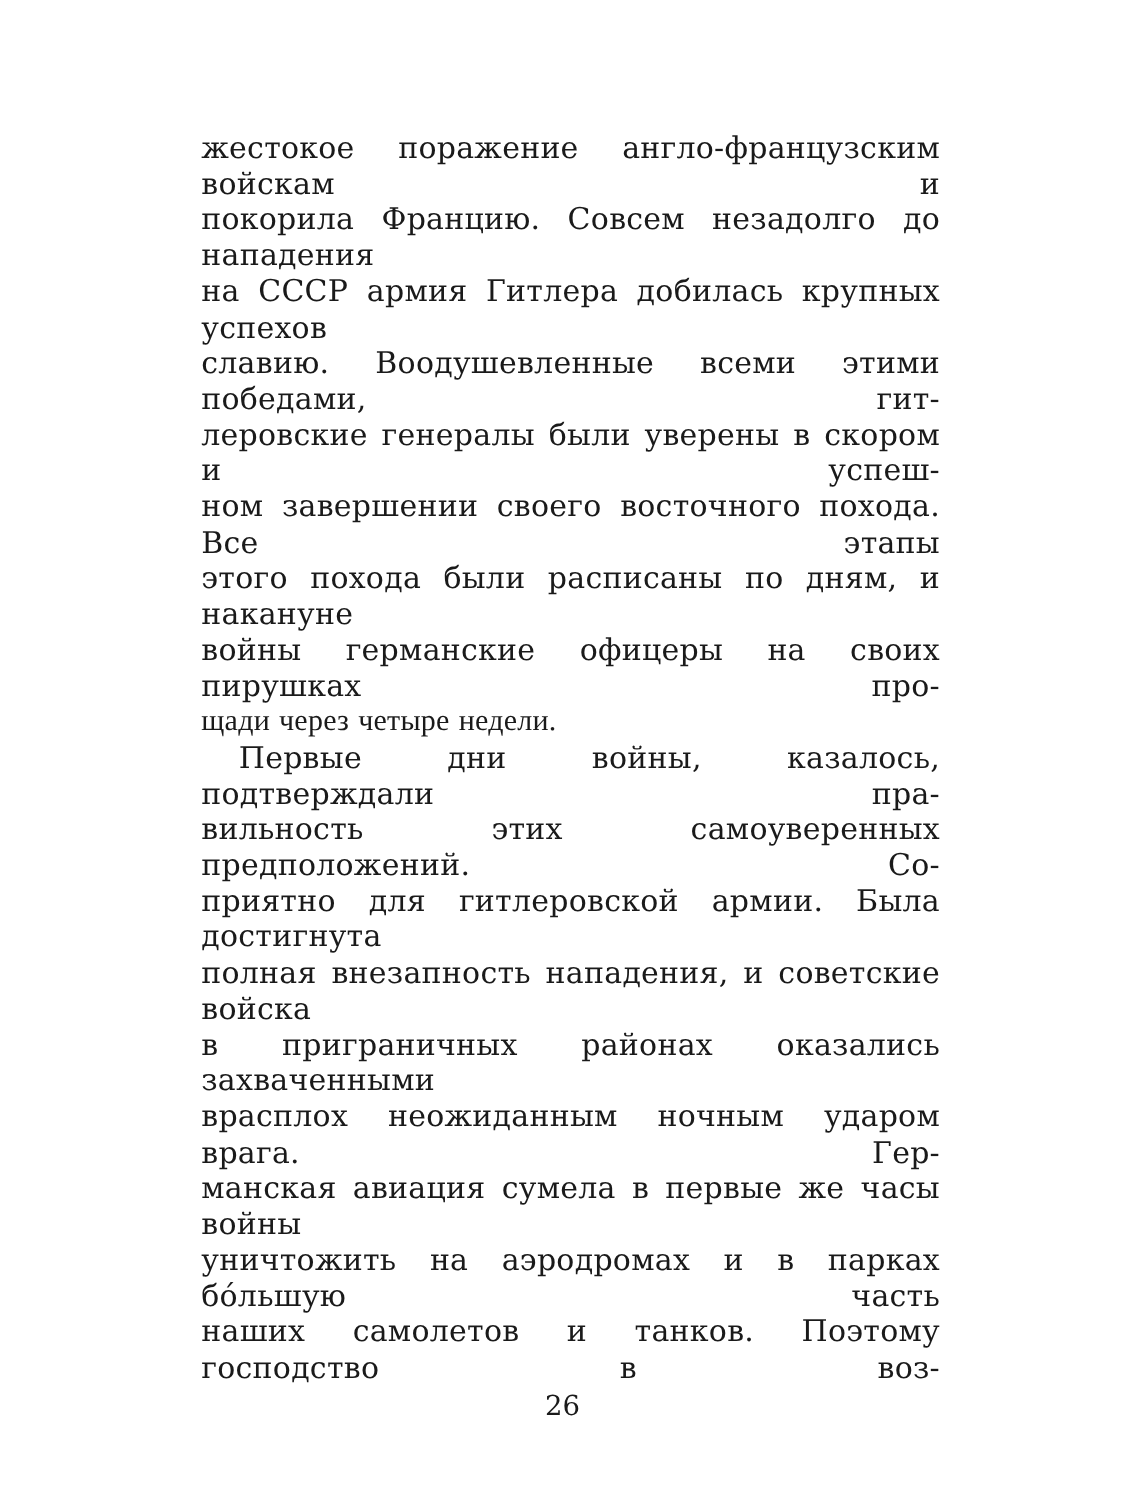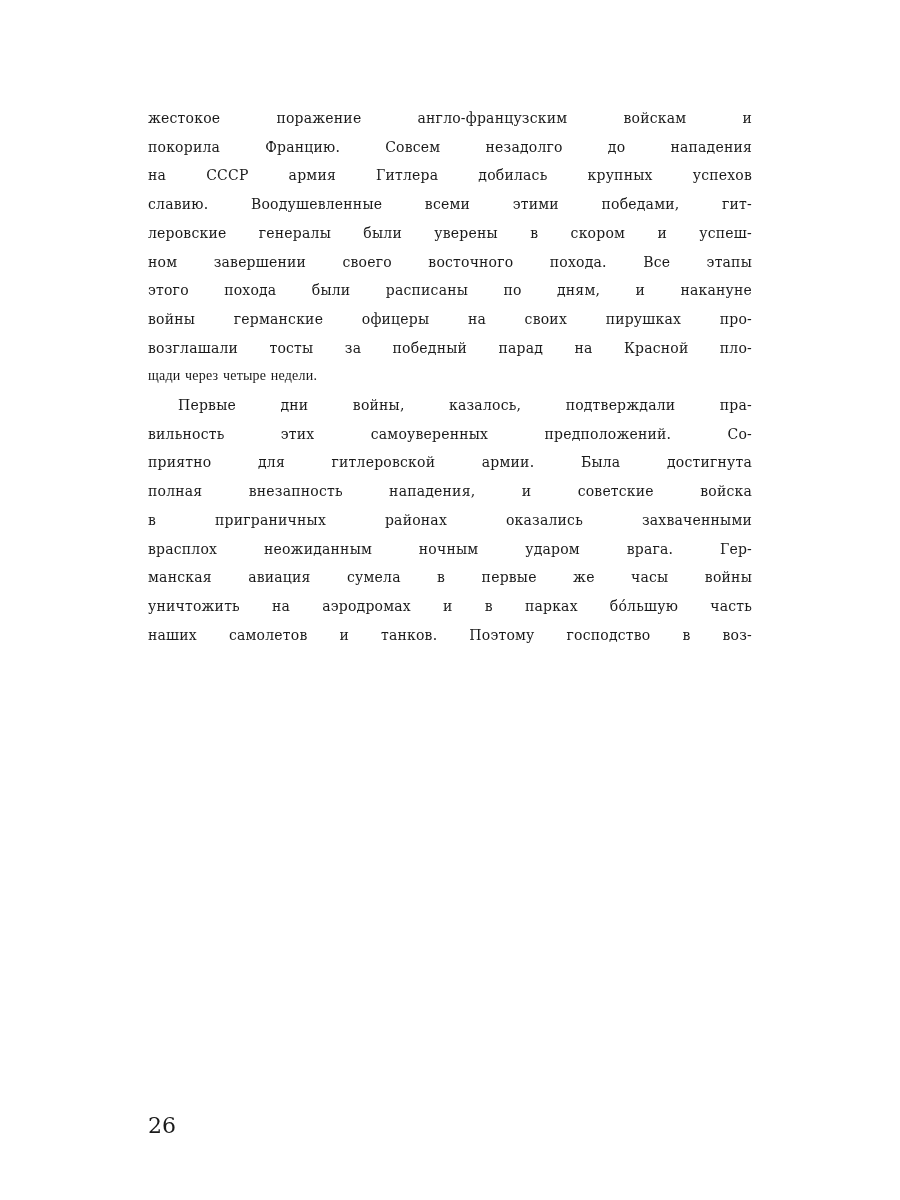--- a/index.html
+++ b/index.html
@@ -24,58 +24,59 @@
     position: absolute;
     left: 148px;
     top: 104px;
     width: 604px;
   }
   .para {
     margin: 0;
     padding: 0;
   }
   .line {
-    font-size: 14px;
+    font-size: 24px;
     line-height: 28.7px;
     text-align: justify;
     text-align-last: justify;
     letter-spacing: 0.2px;
     word-spacing: 1px;
+    margin-left: 13px;
   }
   .line.flush {
     text-align-last: left;
     font-family: Liberation Serif, serif;
   }
   .line.indent {
     text-indent: 30px;
   }
   .page-number {
     position: absolute;
     top: 1112px;
     left: 148px;
     width: 604px;
+    text-align: center;
     font-size: 22px;
     line-height: 28px;
   }
 </style>
 </head>
 <body>
 
 <div class="page">
   <div class="text-block">
       <div class="para">
         <div class="line">жестокое поражение англо-французским войскам и</div>
         <div class="line">покорила Францию. Совсем незадолго до нападения</div>
         <div class="line">на СССР армия Гитлера добилась крупных успехов</div>
         <div class="line">славию. Воодушевленные всеми этими победами, гит-</div>
         <div class="line">леровские генералы были уверены в скором и успеш-</div>
         <div class="line">ном завершении своего восточного похода. Все этапы</div>
         <div class="line">этого похода были расписаны по дням, и накануне</div>
         <div class="line">войны германские офицеры на своих пирушках про-</div>
-        <div class="line">возглашали тосты за победный парад на Красной пло-</div>
         <div class="line flush">щади через четыре недели.</div>
       </div>
       <div class="para">
         <div class="line indent">Первые дни войны, казалось, подтверждали пра-</div>
         <div class="line">вильность этих самоуверенных предположений. Со-</div>
         <div class="line">приятно для гитлеровской армии. Была достигнута</div>
         <div class="line">полная внезапность нападения, и советские войска</div>
         <div class="line">в приграничных районах оказались захваченными</div>
         <div class="line">врасплох неожиданным ночным ударом врага. Гер-</div>
         <div class="line">манская авиация сумела в первые же часы войны</div>

